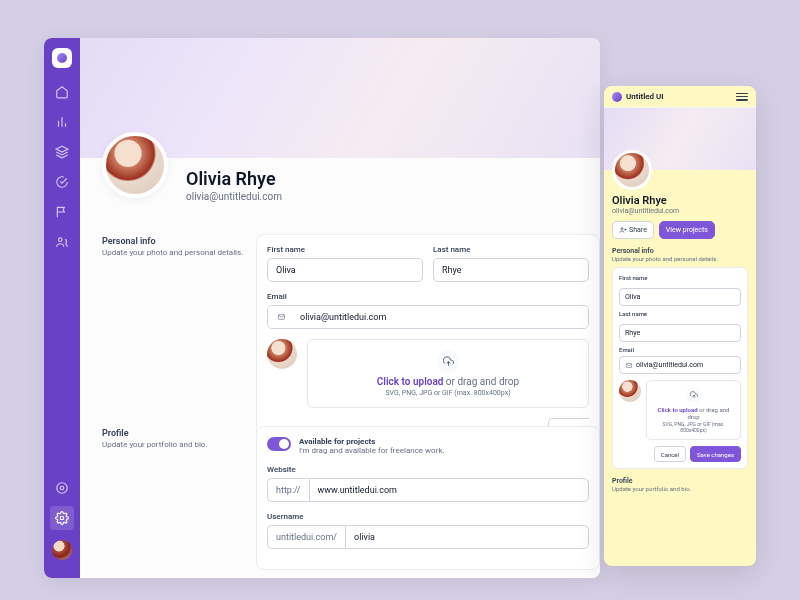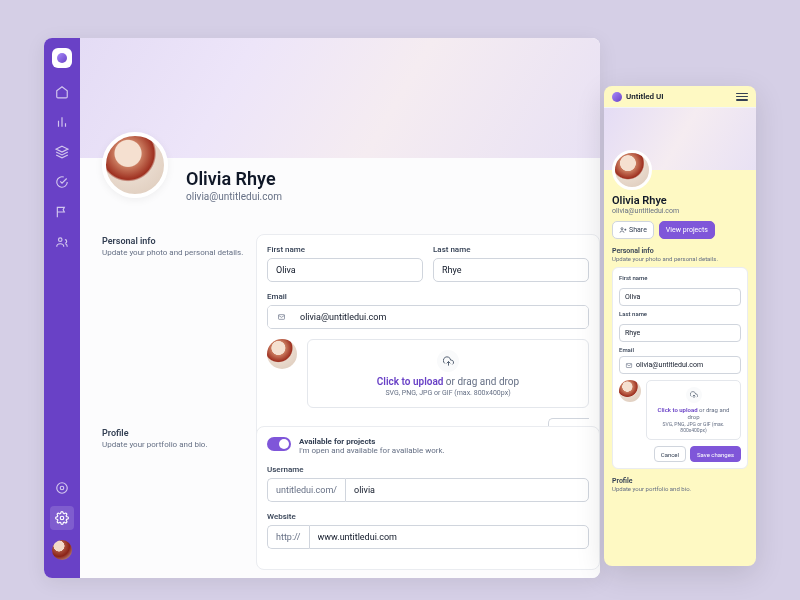--- a/index.html
+++ b/index.html
@@ -204,35 +204,35 @@
     <div class="section sec2">
       <div class="sec-label">Profile</div>
       <div class="sec-desc">Update your portfolio and bio.</div>
     </div>
     <div class="form-area form2">
       <div class="card-border">
         <div class="toggle-row">
           <div class="toggle"></div>
           <div class="toggle-text">
             <div class="t1">Available for projects</div>
-            <div class="t2">I'm open and available for available work.</div>
+            <div class="t2">I'm drag and available for freelance work.</div>
+          </div>
+        </div>
+        <div class="field" style="margin-bottom:10px">
+          <div class="field-label">Website</div>
+          <div class="input-group">
+            <div class="addon">http://</div>
+            <input class="gmain" value="www.untitledui.com" style="">
           </div>
         </div>
         <div class="field" style="margin-bottom:10px">
           <div class="field-label">Username</div>
           <div class="input-group">
             <div class="addon">untitledui.com/</div>
             <input class="gmain" value="olivia" style="">
-          </div>
-        </div>
-        <div class="field" style="margin-bottom:10px">
-          <div class="field-label">Website</div>
-          <div class="input-group">
-            <div class="addon">http://</div>
-            <input class="gmain" value="www.untitledui.com" style="">
           </div>
         </div>
       </div>
     </div>
   </div>
 </div>
 
 <div class="mobile">
   <div class="m-header">
     <div class="m-logo">

